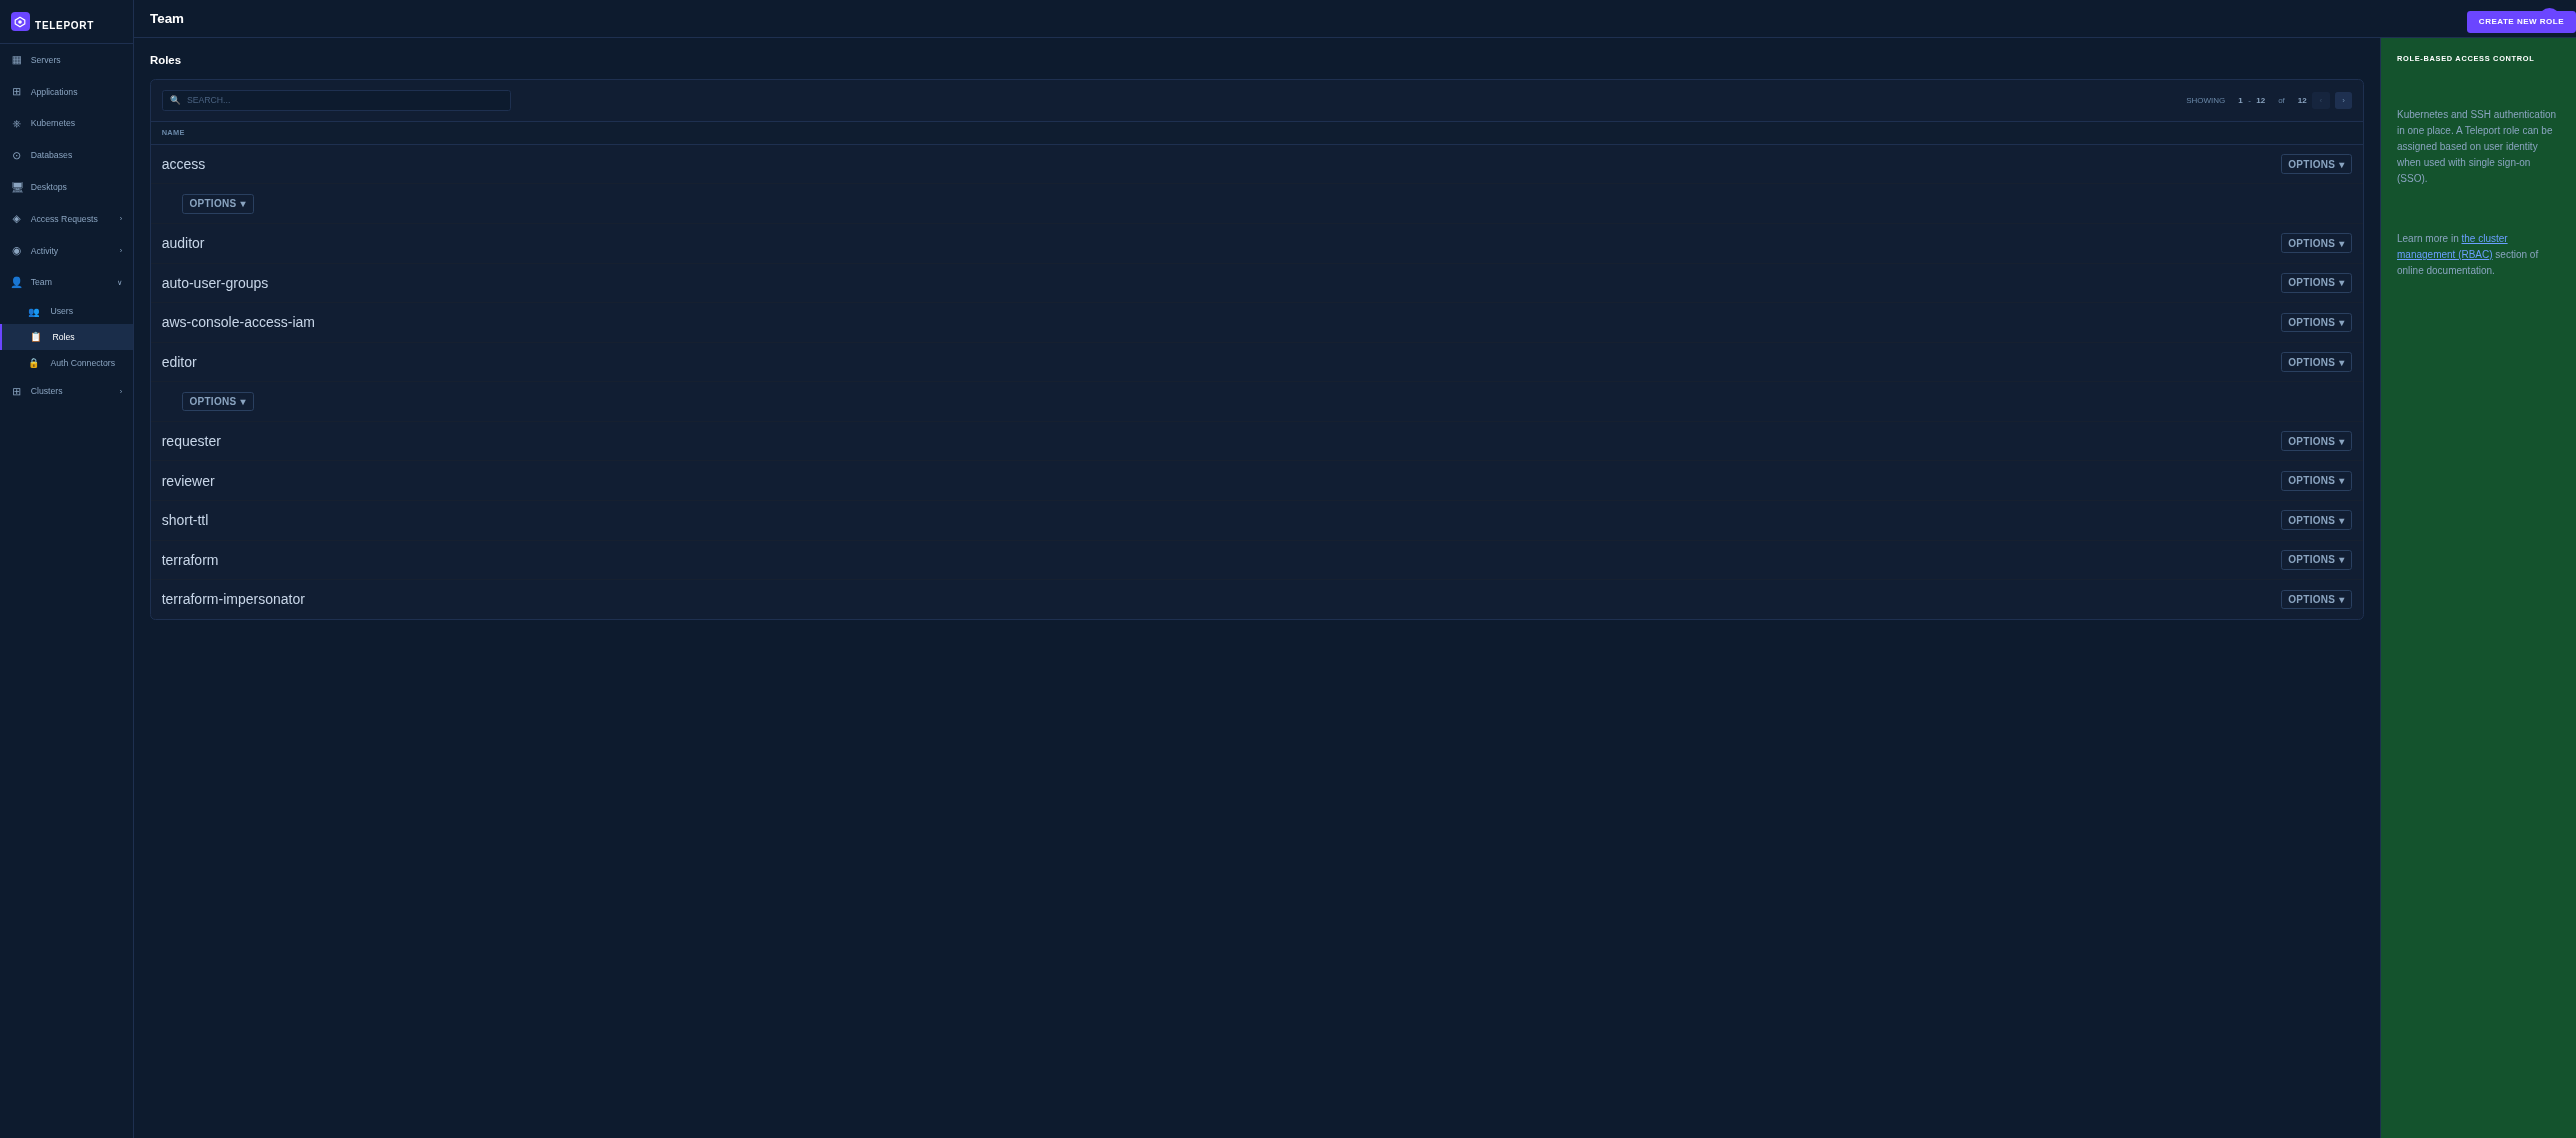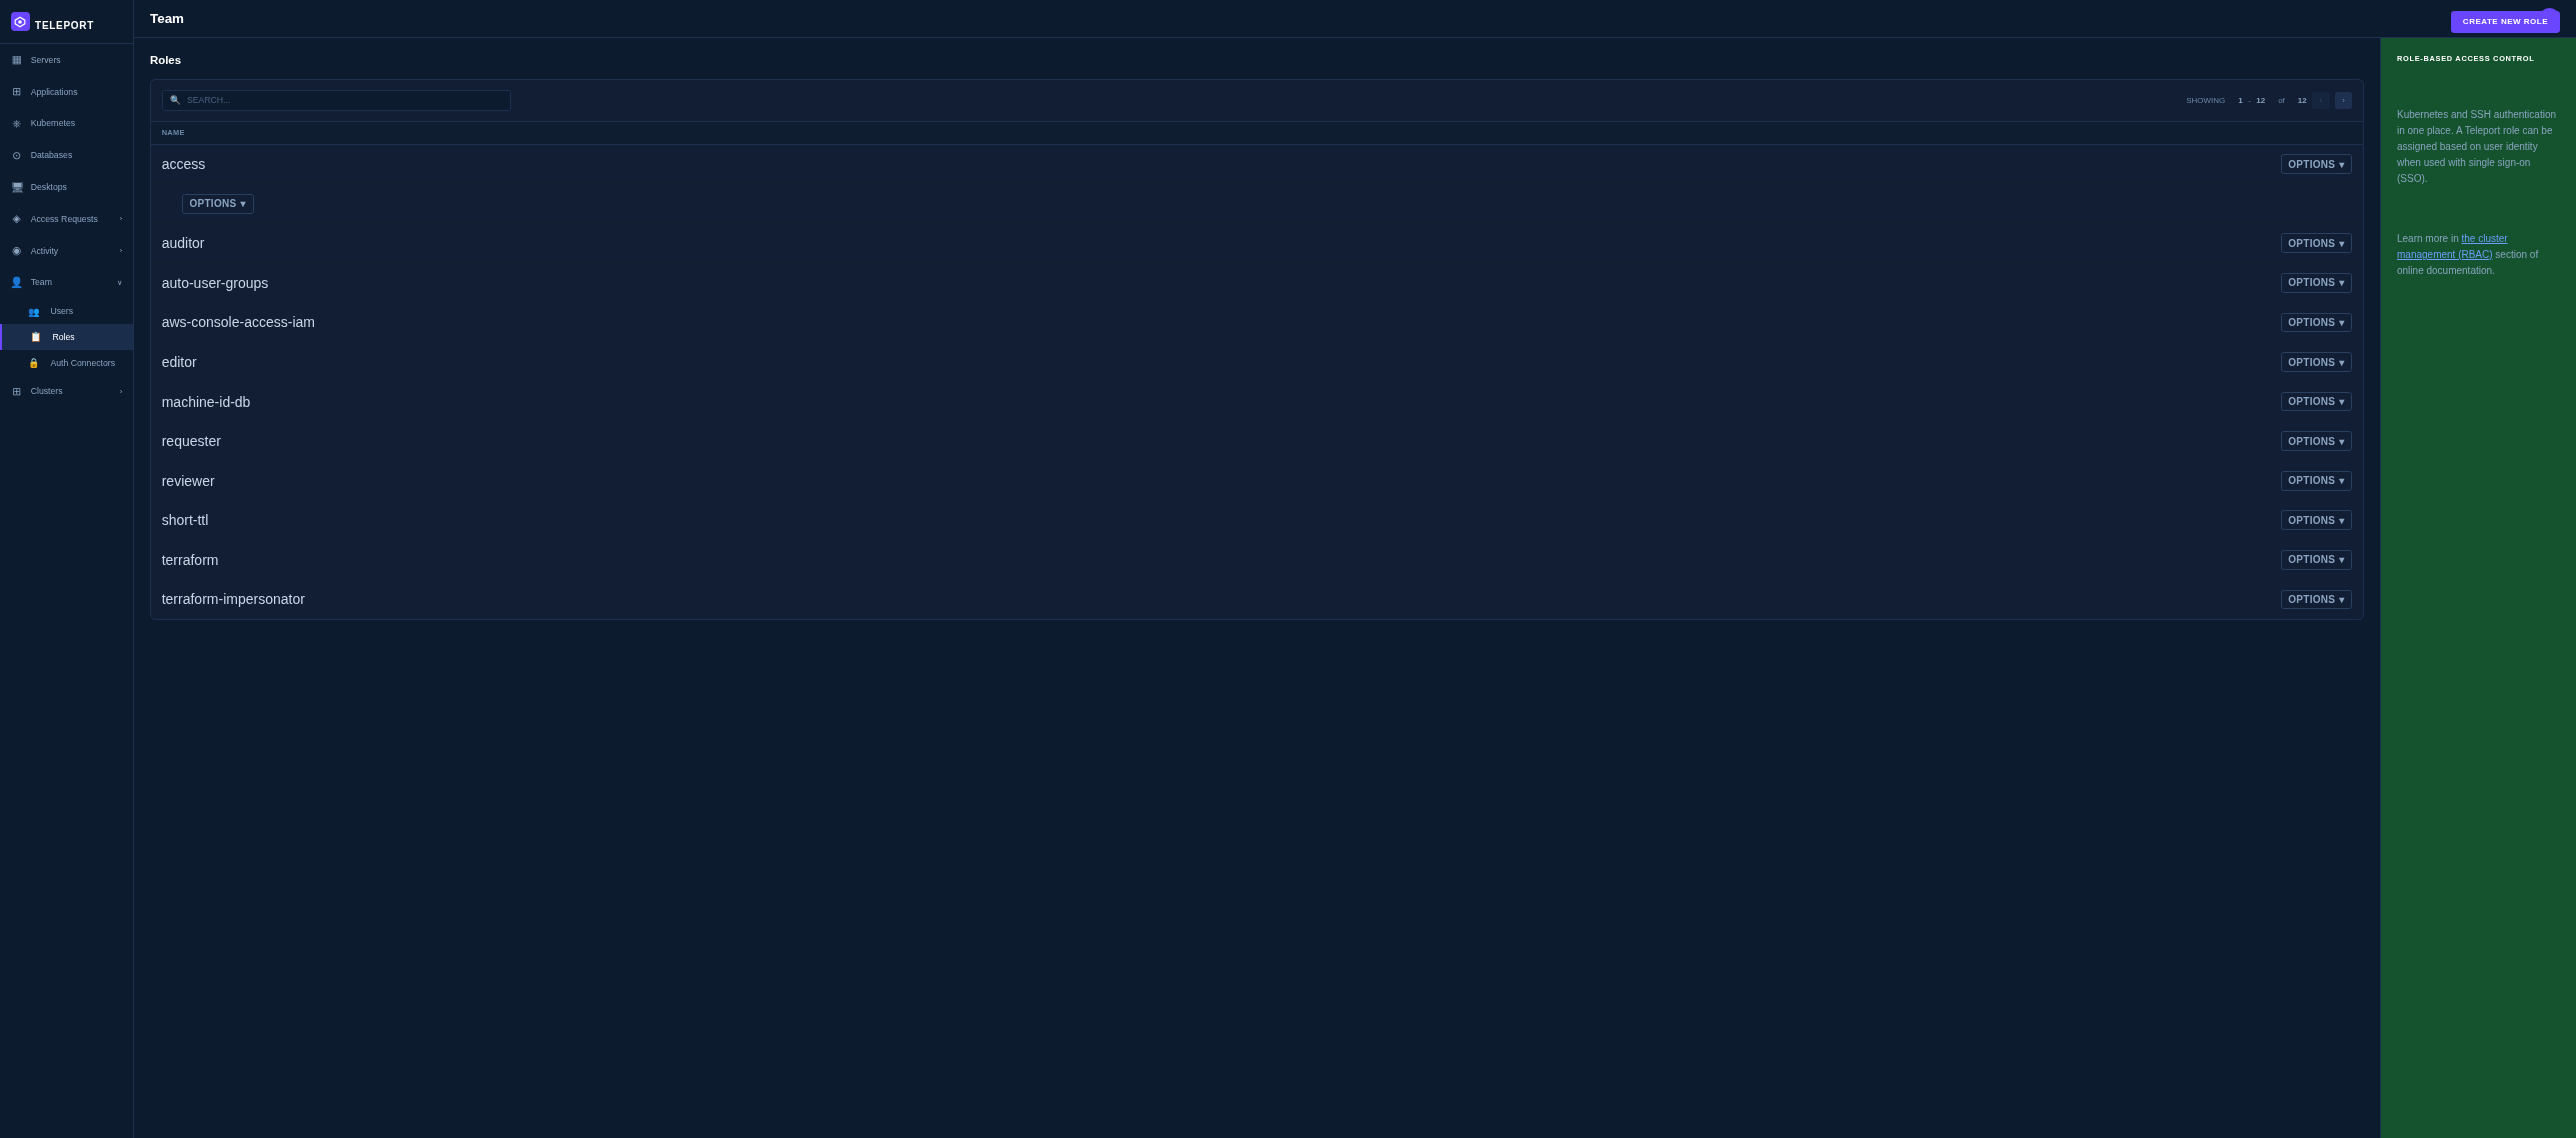--- a/index.html
+++ b/index.html
@@ -266,21 +266,21 @@
     }
     .right-panel-link {
       color: #6b9fff;
       text-decoration: underline;
     }
 
     
     .create-btn {
       position: fixed;
       top: 10.7px;
-      right: 16px;
+      right: 0;
       background: #6b46ff;
       color: white;
       border: none;
       border-radius: 3.4px;
       padding: 6.7px 12px;
       font-size: 8px;
       font-weight: 700;
       letter-spacing: 0.5px;
       text-transform: uppercase;
       cursor: pointer;
@@ -428,21 +428,20 @@
         OPTIONS <span>▾</span>
       </button>
     </div>
             <div class="table-row">
       <span class="row-name">editor</span>
       <button class="options-btn">
         OPTIONS <span>▾</span>
       </button>
     </div>
             <div class="table-row">
-      <span class="row-name">machine-id-db</span>
       <button class="options-btn">
         OPTIONS <span>▾</span>
       </button>
     </div>
             <div class="table-row">
       <span class="row-name">requester</span>
       <button class="options-btn">
         OPTIONS <span>▾</span>
       </button>
     </div>

